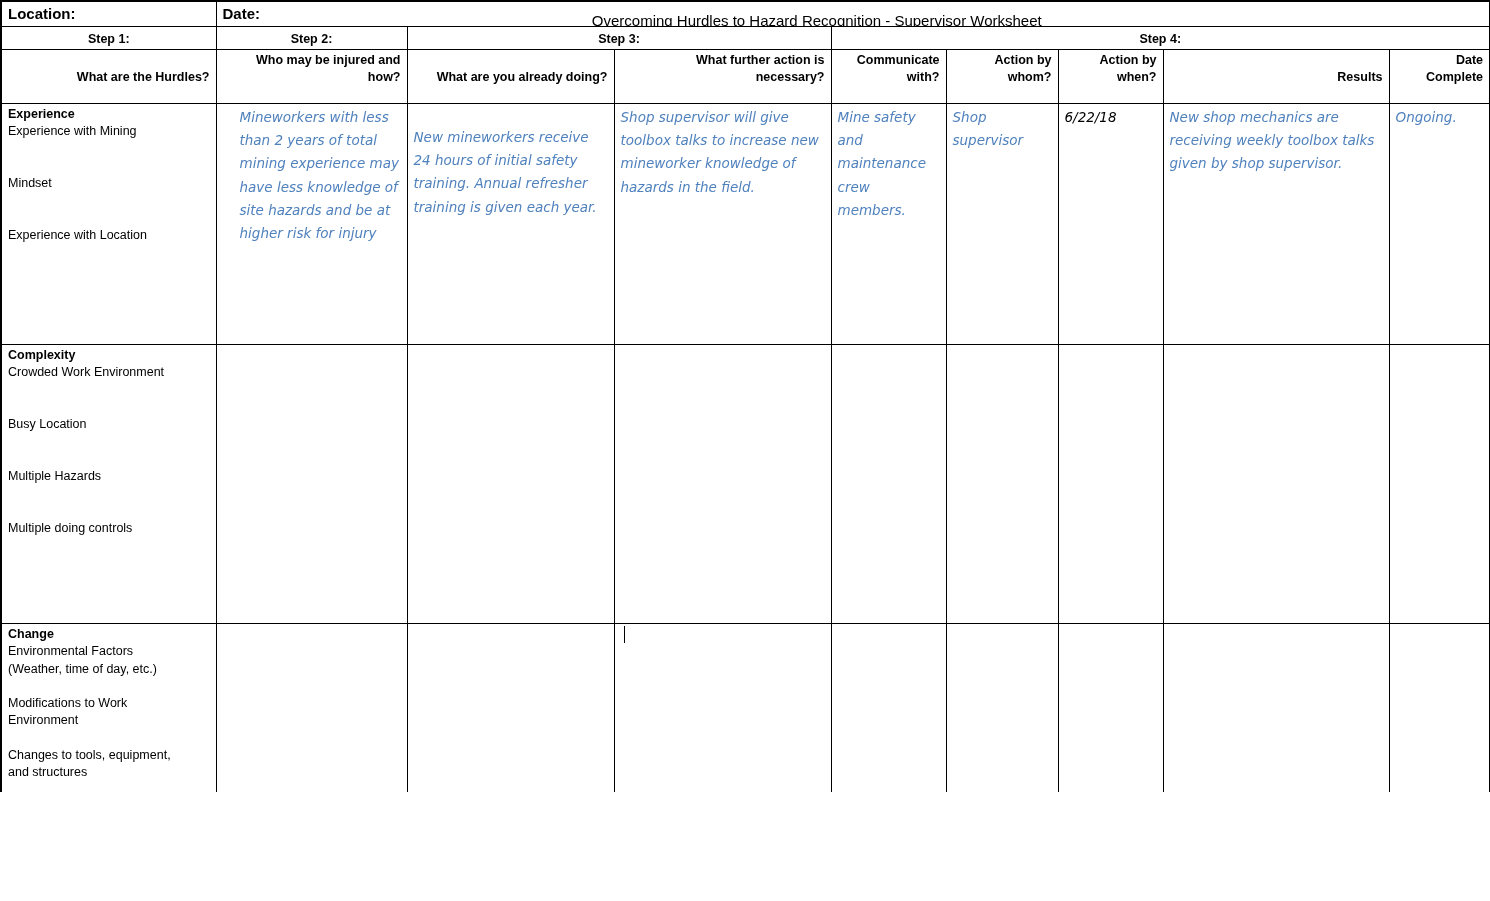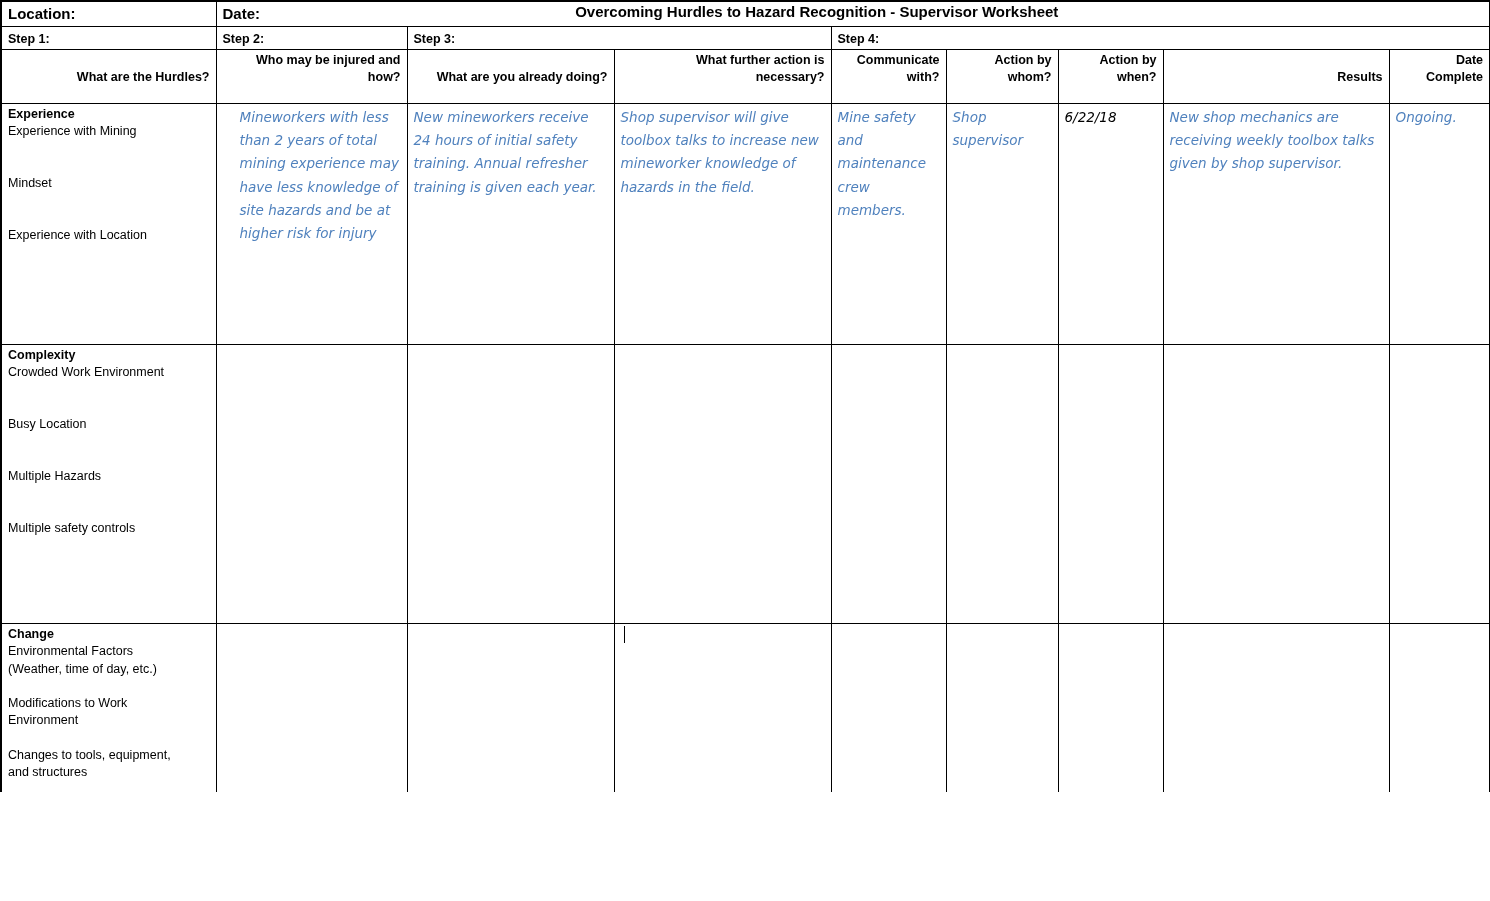--- a/index.html
+++ b/index.html
@@ -29,41 +29,41 @@
   }
   td {
     vertical-align: top;
     padding: 2px 6px;
     overflow: hidden;
     color: #000000;
     box-sizing: border-box;
   }
   
   tr.r-top   { height: 25px; }
-  tr.r-step  { height: 21px; }
+  tr.r-step  { height: 21px; text-align: center; }
   tr.r-head  { height: 39px; }
   tr.r-exp   { height: 241px; }
   tr.r-cpx   { height: 279px; margin-left: 16px; }
   tr.r-chg   { height: 294px; }
 
   
   .top-label {
     font-weight: bold;
     font-size: 15px;
     line-height: 20px;
     white-space: nowrap;
   }
   td.title-cell { position: relative; }
   .doc-title {
     position: absolute;
     left: 0;
     right: 72px;
-    top: 1px;
+    top: 10px;
     text-align: center;
-    font-weight: bold;
+    font-weight: normal;
     font-size: 15px;
     white-space: nowrap;
   }
 
   
   .step-label {
     font-weight: bold;
     font-size: 12.5px;
     line-height: 16px;
     white-space: nowrap;
@@ -198,21 +198,21 @@
       </td>
       <td>
         <div class="hw" style="color: rgb(79, 129, 189); margin-left: 17px;"> Mineworkers with less
 than 2 years of total
 mining experience may
 have less knowledge of
 site hazards and be at
 higher risk for injury</div>
       </td>
       <td>
-        <div class="hw" style="color: rgb(79, 129, 189);">New mineworkers receive
+        <div class="hw" style="color: rgb(79, 129, 189); margin-top: 20px;">New mineworkers receive
 24 hours of initial safety
 training. Annual refresher
 training is given each year.</div>
       </td>
       <td>
         <div class="hw" style="color: rgb(79, 129, 189);">Shop supervisor will give
 toolbox talks to increase new
 mineworker knowledge of
 hazards in the field.</div>
       </td>
@@ -245,21 +245,21 @@
         <div class="cat">Complexity</div>
         <div class="cell-text">Crowded Work Environment
 
 
 Busy Location
 
 
 Multiple Hazards
 
 
-Multiple safety controls</div>
+Multiple doing controls</div>
       </td>
       <td></td>
       <td></td>
       <td></td>
       <td></td>
       <td></td>
       <td></td>
       <td></td>
       <td></td>
     </tr>

